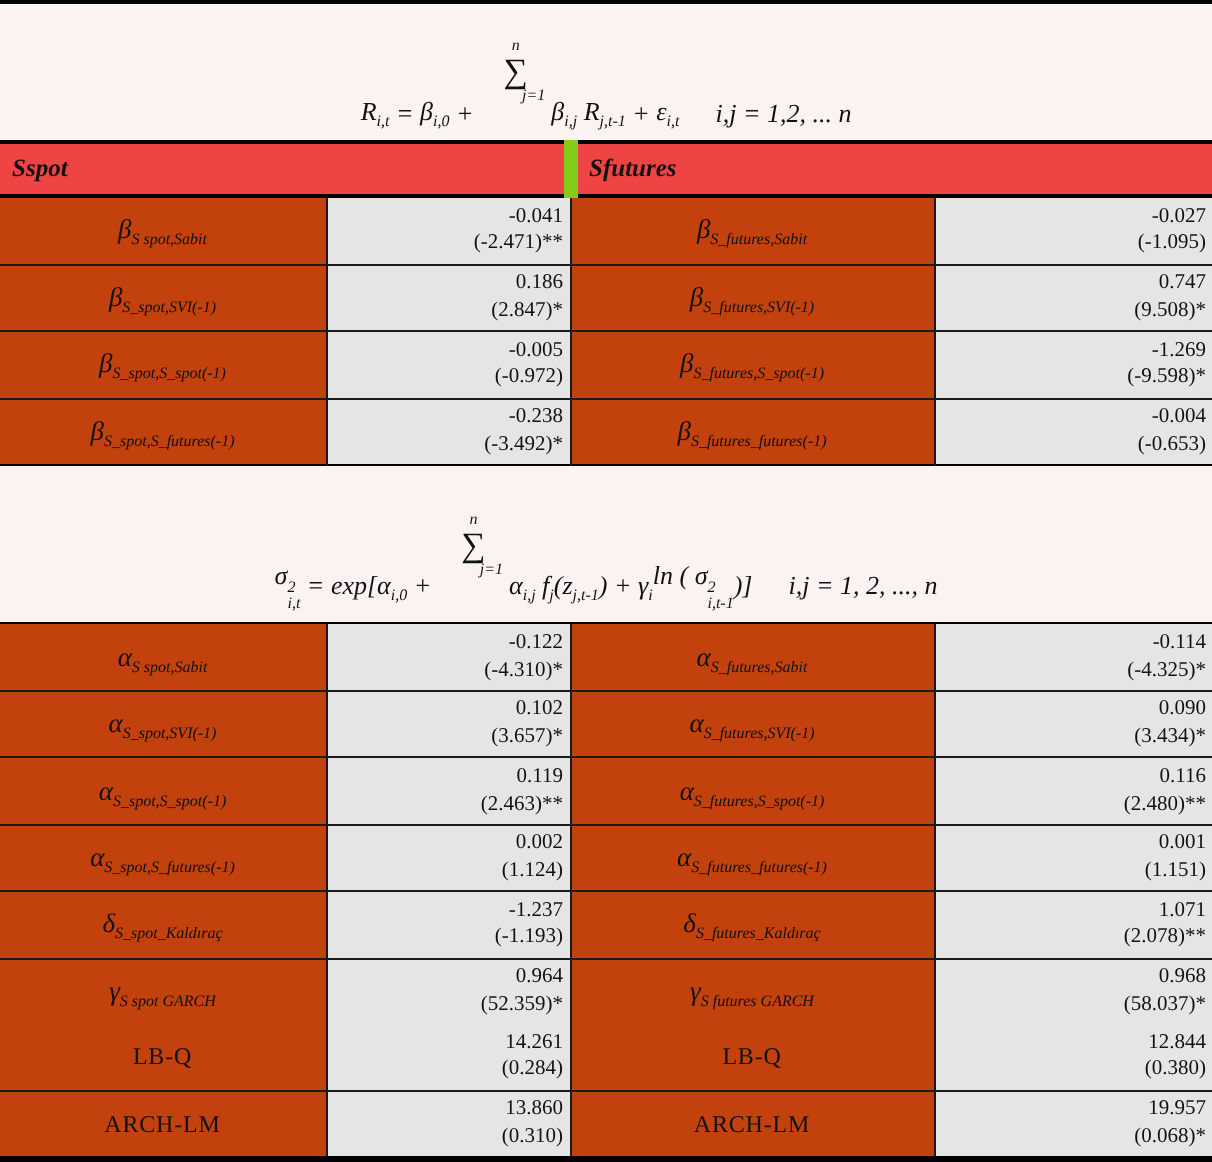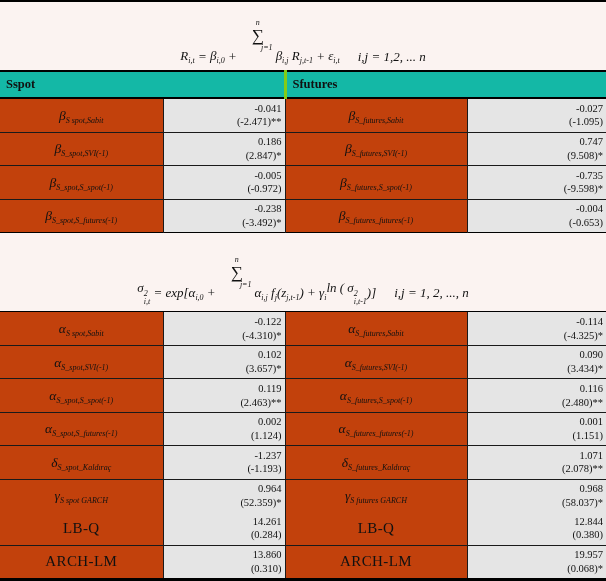--- a/index.html
+++ b/index.html
@@ -29,30 +29,30 @@
   .tsub{font-size:8px;font-style:italic;vertical-align:-3px;letter-spacing:0;}
   .ss{display:inline-flex;flex-direction:column;align-items:flex-start;
     font-size:8px;line-height:1.05;vertical-align:-4px;font-style:italic;}
   .sum{display:inline-flex;flex-direction:column;align-items:center;line-height:1;
     margin:0 3px;font-style:italic;}
   .sum-top{font-size:8px;}
   .sum-sym{font-size:17px;font-style:normal;line-height:1;}
   .sum-bot{font-size:8px;padding-left:18px;}
 
   
-  tr.hdr td{background:#14b8a6;border-bottom:2px solid #000;height:19px;
-    font-weight:bold;font-size:12.5px;padding:2px 6px;}
-  tr.hdr td.hdr-right{border-left:3px solid #84cc16;}
+  tr.hdr td{background:#ef4444;border-bottom:2px solid #000;height:19px;
+    font-weight:bold;font-size:12.5px;padding:2px 6px;font-style:italic;}
+  tr.hdr td.hdr-right{border-left:7px solid #84cc16;}
 
   
   td.label-cell{background:#c2410c;text-align:center;}
   td.value-cell{background:#e5e5e5;text-align:right;}
   .sym{font-size:13.5px;font-style:italic;}
   .lsub{font-size:8px;font-style:italic;vertical-align:-3px;}
-  tr.plain .sym{font-style:normal;font-size:15px;letter-spacing:0.4px;text-align:center;}
+  tr.plain .sym{font-style:normal;font-size:12px;letter-spacing:0.4px;text-align:center;}
   .val,.tstat{font-size:10.5px;line-height:1.3;}
 </style>
 </head>
 <body>
 
 <div class="page">
   <table class="results">
     <colgroup>
         <col class="c1">
         <col class="c2">
@@ -111,21 +111,21 @@
       <span class="sym l-sym">β</span><span class="lsub l-sub">S_spot,S_spot(-1)</span>
     </td>
     <td class="value-cell">
       <div class="val l-val">-0.005</div>
       <div class="tstat l-t">(-0.972)</div>
     </td>
     <td class="label-cell">
       <span class="sym r-sym">β</span><span class="lsub r-sub">S_futures,S_spot(-1)</span>
     </td>
     <td class="value-cell">
-      <div class="val r-val">-0.735</div>
+      <div class="val r-val">-1.269</div>
       <div class="tstat r-t">(-9.598)*</div>
     </td>
   </tr>
         <tr>
     <td class="label-cell">
       <span class="sym l-sym">β</span><span class="lsub l-sub">S_spot,S_futures(-1)</span>
     </td>
     <td class="value-cell">
       <div class="val l-val">-0.238</div>
       <div class="tstat l-t">(-3.492)*</div>

